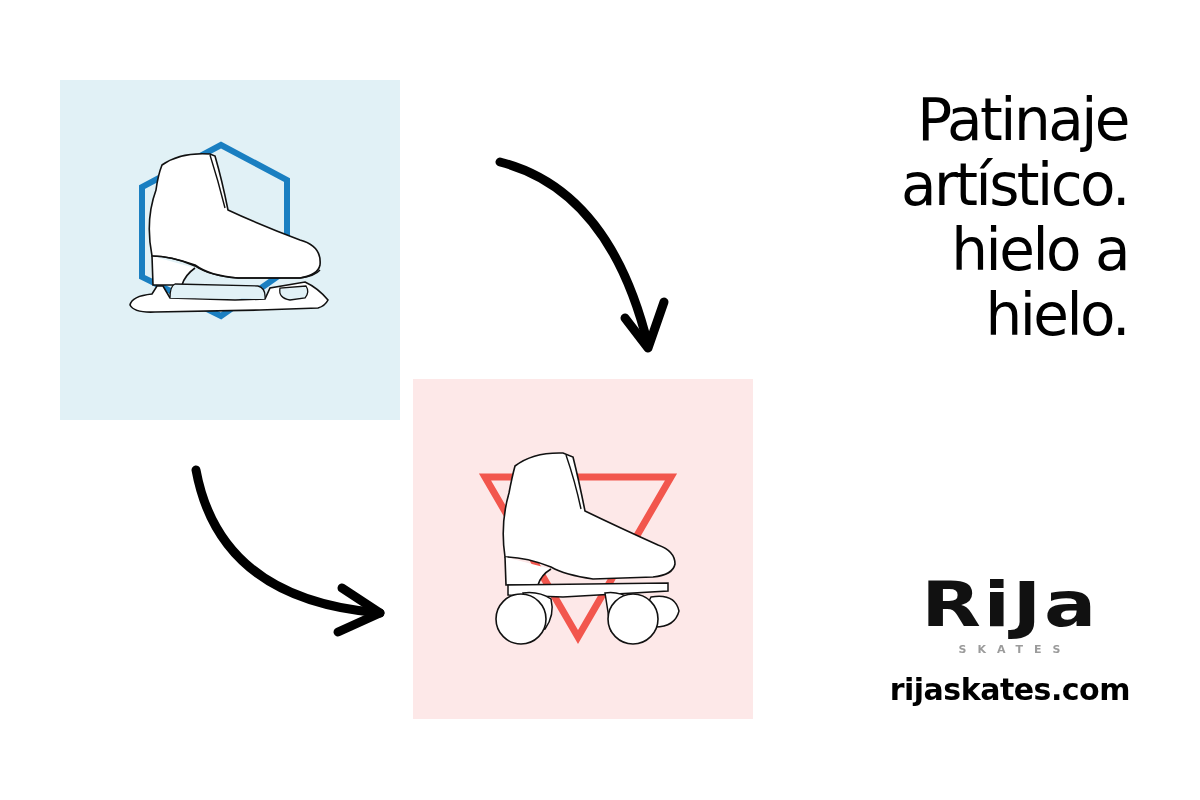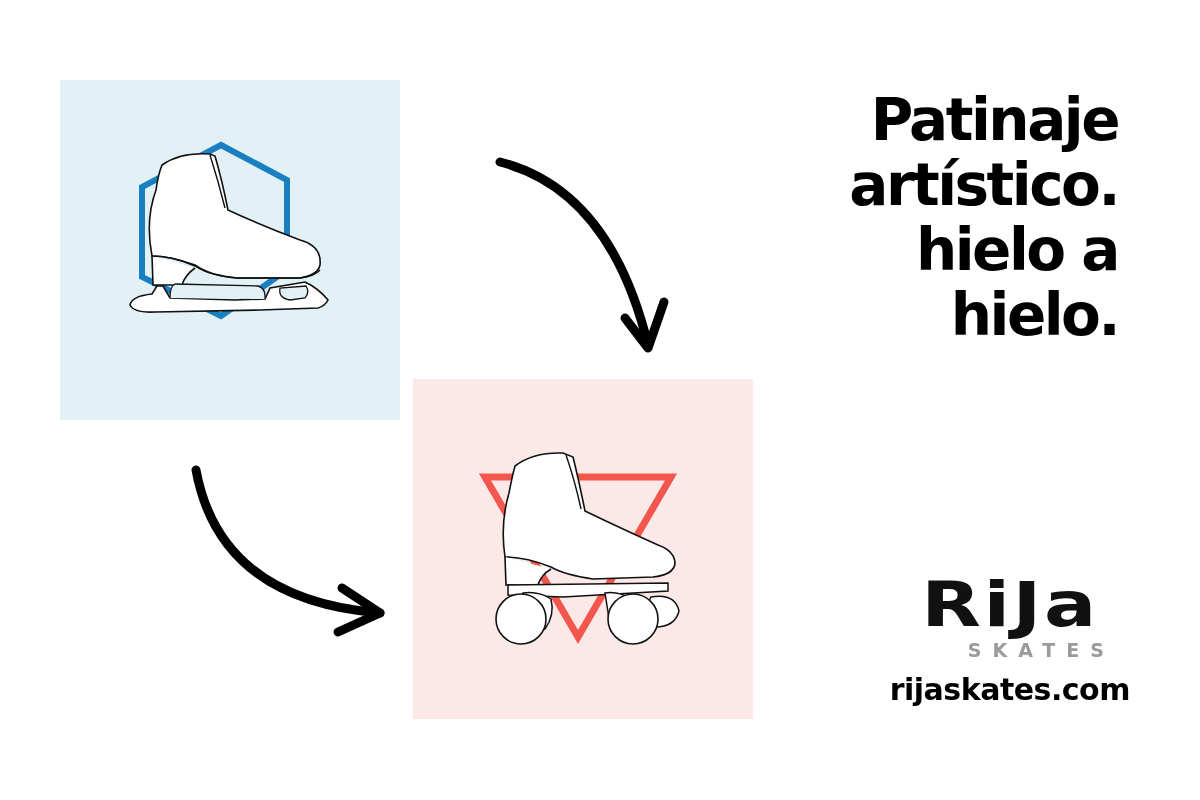--- a/index.html
+++ b/index.html
@@ -10,38 +10,38 @@
   }
   .tile { position: absolute; width: 340px; height: 340px; }
   .tile svg { width: 100%; height: 100%; display: block; }
   #tile-ice { left: 60px; top: 80px; }
   #tile-roller { left: 413px; top: 379px; }
   .arrow { position: absolute; }
   .arrow svg { width: 100%; height: 100%; display: block; overflow: visible; }
   #arrow-top { left: 480px; top: 140px; width: 200px; height: 230px; }
   #arrow-bottom { left: 180px; top: 450px; width: 220px; height: 200px; }
   .headline {
-    position: absolute; right: 82px; top: 88px; width: 420px;
-    text-align: right; font-weight: bold; font-size: 58px;
+    position: absolute; right: 72px; top: 88px; width: 420px;
+    text-align: right; font-weight: normal; font-size: 58px;
     line-height: 65px; letter-spacing: -2.5px; color: #000;
   }
   .headline div { white-space: nowrap; }
   .logo {
     position: absolute; left: 905px; top: 570px; width: 210px; height: 100px;
     text-align: center;
   }
   .logo-main {
     font-family: "DejaVu Sans", sans-serif; font-weight: bold;
     font-size: 62px; letter-spacing: 2px; line-height: 70px; color: #111;
     transform: scaleX(1.25); transform-origin: center;
   }
   .logo-sub {
     font-family: "DejaVu Sans", sans-serif; font-weight: bold;
-    font-size: 19px; letter-spacing: 11px; color: #9b9b9b;
-    line-height: 20px; margin-left: 10px; text-align: right;
+    font-size: 11px; letter-spacing: 11px; color: #9b9b9b;
+    line-height: 20px; margin-left: 10px;
   }
   .site {
     position: absolute; right: 70px; top: 672px;
     font-family: "DejaVu Sans", sans-serif; font-weight: bold;
     font-size: 30px; color: #000; letter-spacing: -0.5px;
   }
 </style>
 </head>
 <body>
 

